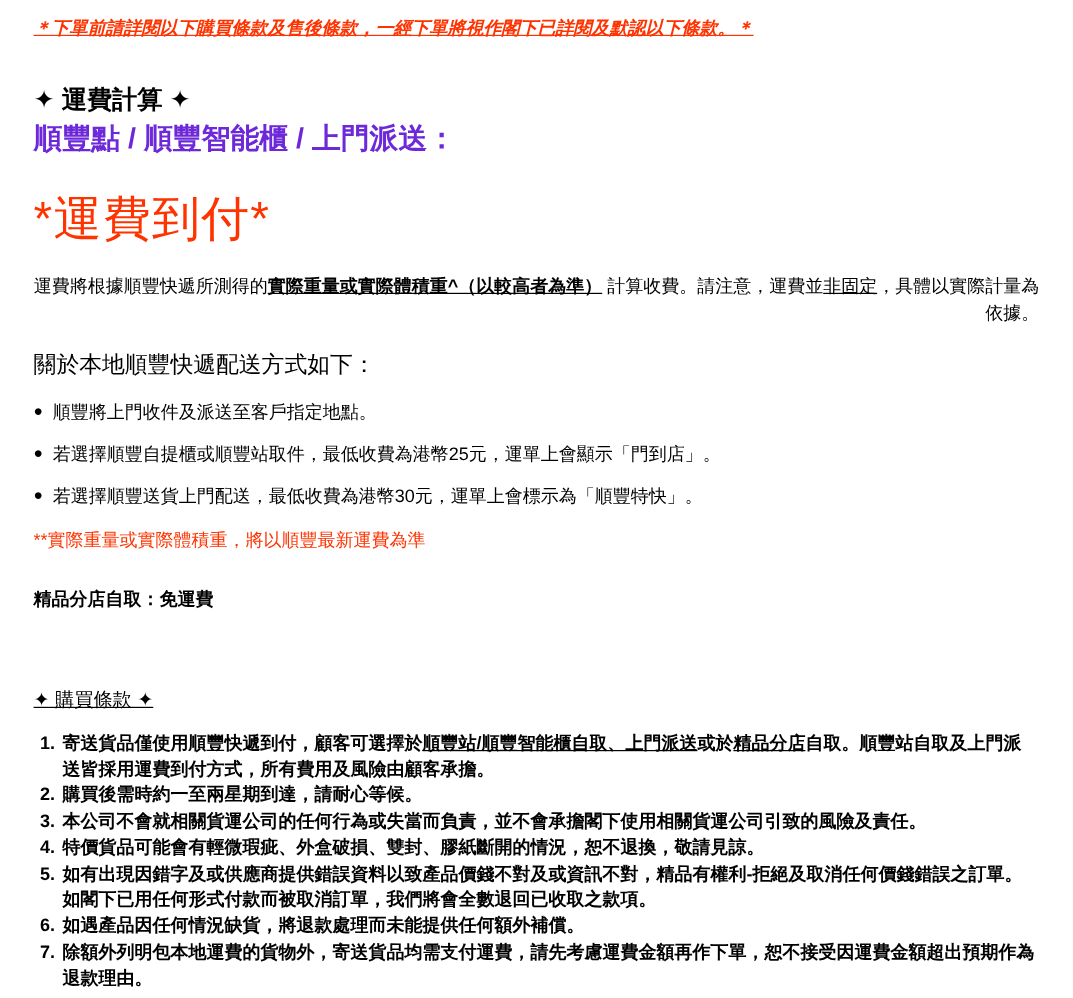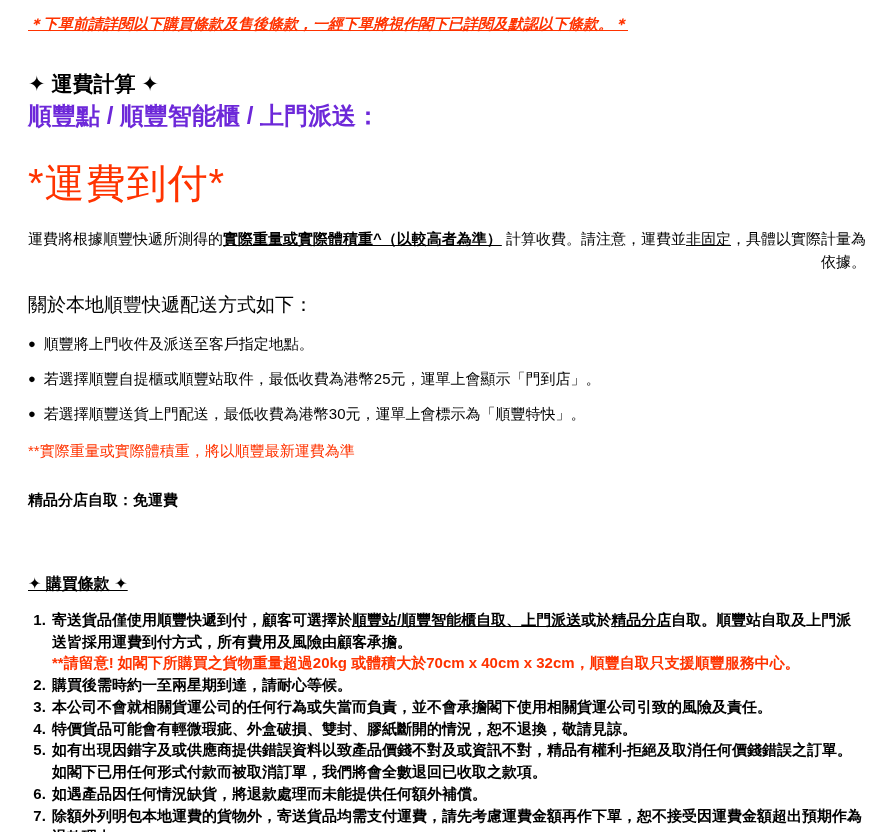--- a/index.html
+++ b/index.html
@@ -49,21 +49,21 @@
   ul.delivery-list .bullet{
     font-size:13px;margin-right:8px;position:relative;top:-1px;
   }
   .change-note{
     font-size:15px;color:var(--red);margin:16px 0 0 0;line-height:1.35;
   }
   .pickup-free{
     font-size:15px;font-weight:700;margin:29px 0 0 0;line-height:1.35;
   }
   .terms-heading{
-    font-size:16px;font-weight:700;text-decoration:underline;
+    font-size:16px;font-weight:400;text-decoration:underline;
     margin:64px 0 0 0;line-height:1.3;
   }
   ol.terms-list{
     margin:14px 0 0 0;padding:0 0 0 22px;
     font-size:15px;font-weight:700;line-height:1.45;
   }
   ol.terms-list li{margin:0;padding-left:2px;}
   ol.terms-list .u{text-decoration:underline;}
   .term-warning{
     color:var(--red);font-weight:700;
@@ -91,21 +91,20 @@
 
 <p class="change-note">**實際重量或實際體積重，將以順豐最新運費為準</p>
 
 <p class="pickup-free">精品分店自取：免運費</p>
 
 <h3 class="terms-heading">✦ 購買條款 ✦</h3>
 
 <ol class="terms-list">
   <li>
     <span>寄送貨品僅使用順豐快遞到付，顧客可選擇於</span><span class="u">順豐站/順豐智能櫃自取、上門派送</span><span>或於</span><span class="u">精品分店</span><span>自取。順豐站自取及上門派送皆採用運費到付方式，所有費用及風險由顧客承擔。</span>
-    <div class="term-warning">**請留意! 如閣下所購買之貨物重量超過20kg 或體積大於70cm x 40cm x 32cm，順豐自取只支援順豐服務中心。</div>
   </li>
   <li>購買後需時約一至兩星期到達，請耐心等候。</li>
   <li>本公司不會就相關貨運公司的任何行為或失當而負責，並不會承擔閣下使用相關貨運公司引致的風險及責任。</li>
   <li>特價貨品可能會有輕微瑕疵、外盒破損、雙封、膠紙斷開的情況，恕不退換，敬請見諒。</li>
   <li>如有出現因錯字及或供應商提供錯誤資料以致產品價錢不對及或資訊不對，精品有權利-拒絕及取消任何價錢錯誤之訂單。如閣下已用任何形式付款而被取消訂單，我們將會全數退回已收取之款項。</li>
   <li>如遇產品因任何情況缺貨，將退款處理而未能提供任何額外補償。</li>
   <li>除額外列明包本地運費的貨物外，寄送貨品均需支付運費，請先考慮運費金額再作下單，恕不接受因運費金額超出預期作為退款理由。</li>
 
 </ol>
 

